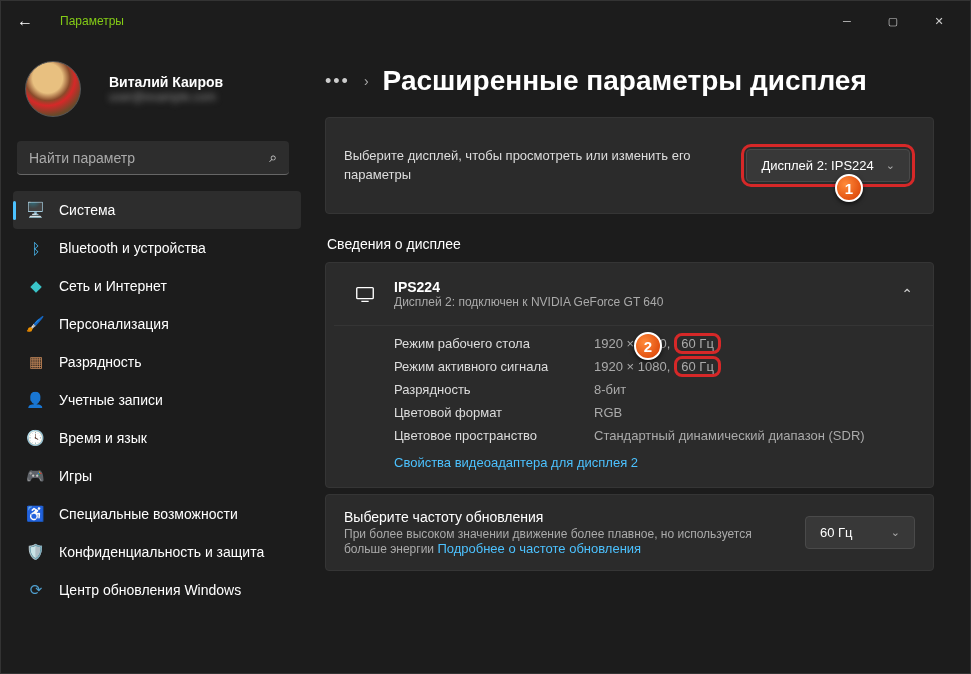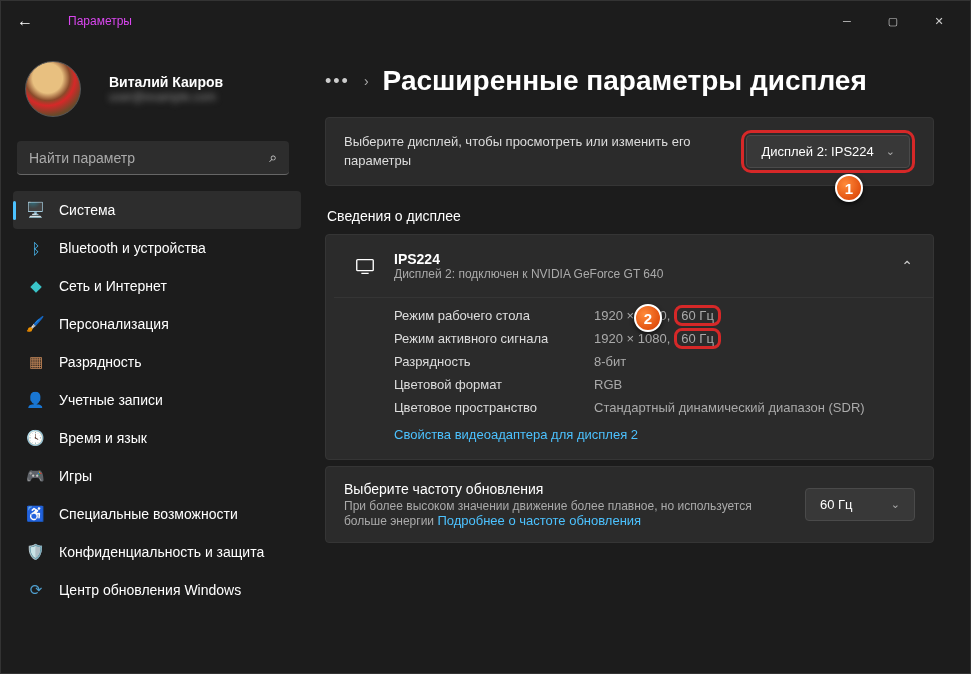--- a/index.html
+++ b/index.html
@@ -1,20 +1,20 @@
 <!DOCTYPE html>
 <html><head>
 <meta charset="utf-8">
 <style>
 * { margin: 0; padding: 0; box-sizing: border-box; font-family: 'Segoe UI', sans-serif; }
 body { background: #000; }
 .window { width: 971px; height: 674px; background: #1c1c1c; border: 1px solid #333; display: flex; flex-direction: column; overflow: hidden; }
 .titlebar { height: 40px; display: flex; align-items: center; padding: 0 8px; }
 .back-btn { width: 32px; height: 32px; display: flex; align-items: center; justify-content: center; color: #fff; cursor: pointer; }
-.title { color: #d946ef; font-size: 12px; margin-left: 27px; }
+.title { color: #84cc16; font-size: 12px; margin-left: 19px; }
 .win-controls { margin-left: auto; display: flex; }
 .win-btn { width: 46px; height: 32px; display: flex; align-items: center; justify-content: center; color: #ccc; cursor: pointer; font-size: 11px; }
 .body { flex: 1; display: flex; overflow: hidden; }
 .sidebar { width: 300px; padding: 12px 0 12px 12px; display: flex; flex-direction: column; gap: 4px; overflow-y: auto; }
 .user-block { display: flex; align-items: center; gap: 28px; padding: 8px 12px; margin-bottom: 8px; }
 .avatar { width: 56px; height: 56px; border-radius: 50%; background: radial-gradient(circle at 40% 30%, #e8c080 30%, #8a4a2a 45%, #d62828 55%, #6a4a2a 75%); border: 1px solid #555; }
 .user-info { display: flex; flex-direction: column; }
 .user-name { color: #fff; font-size: 14px; font-weight: 600; }
 .user-email { color: #888; font-size: 12px; filter: blur(3px); }
 .search-box { display: flex; align-items: center; background: #2d2d2d; border-bottom: 1px solid #666; border-radius: 4px; padding: 8px 12px; margin: 4px 12px 12px 4px; gap: 20px; }
@@ -23,21 +23,21 @@
 .search-icon { color: #ccc; font-size: 14px; }
 .nav-item { display: flex; align-items: center; gap: 14px; padding: 10px 14px; border-radius: 4px; cursor: pointer; color: #fff; font-size: 14px; }
 .nav-item.active { background: #2d2d2d; position: relative; }
 .nav-item.active::before { content: ''; position: absolute; left: 0; top: 25%; height: 50%; width: 3px; background: #4cc2ff; border-radius: 2px; }
 .nav-icon { width: 18px; height: 18px; display: flex; align-items: center; justify-content: center; font-size: 15px; }
 .main { flex: 1; padding: 24px 36px 24px 24px; overflow-y: auto; color: #fff; }
 .breadcrumb { display: flex; align-items: center; gap: 14px; margin-bottom: 20px; }
 .bc-dots { color: #ccc; font-size: 18px; cursor: pointer; letter-spacing: 2px; }
 .bc-chev { color: #aaa; font-size: 14px; }
 .page-title { font-size: 28px; font-weight: 600; }
-.card { background: #2b2b2b; border: 1px solid #353535; border-radius: 4px; padding: 12px 18px; margin-bottom: 6px; display: flex; align-items: center; gap: 16px; }
+.card { background: #2b2b2b; border: 1px solid #353535; border-radius: 4px; padding: 26px 18px; margin-bottom: 6px; display: flex; align-items: center; gap: 16px; }
 .card-text { flex: 1; font-size: 13px; color: #ddd; line-height: 1.4; }
 .select-box { background: #383838; border: 1px solid #4a4a4a; border-radius: 4px; padding: 8px 14px; display: flex; align-items: center; gap: 12px; cursor: pointer; min-width: 140px; font-size: 13px; }
 .select-box .chev { margin-left: auto; color: #aaa; font-size: 11px; }
 .highlight-red { border: 3px solid #d62828; border-radius: 10px; padding: 2px; }
 .section-label { font-size: 14px; color: #fff; margin: 22px 0 10px 2px; }
 .info-card { background: #2b2b2b; border: 1px solid #353535; border-radius: 4px; overflow: hidden; padding-left: 8px; }
 .info-header { display: flex; align-items: center; gap: 18px; padding: 16px 20px; cursor: pointer; }
 .monitor-icon { width: 22px; height: 22px; display: flex; align-items: center; justify-content: center; color: #fff; }
 .info-header-text { flex: 1; }
 .info-title { font-size: 14px; font-weight: 600; }

